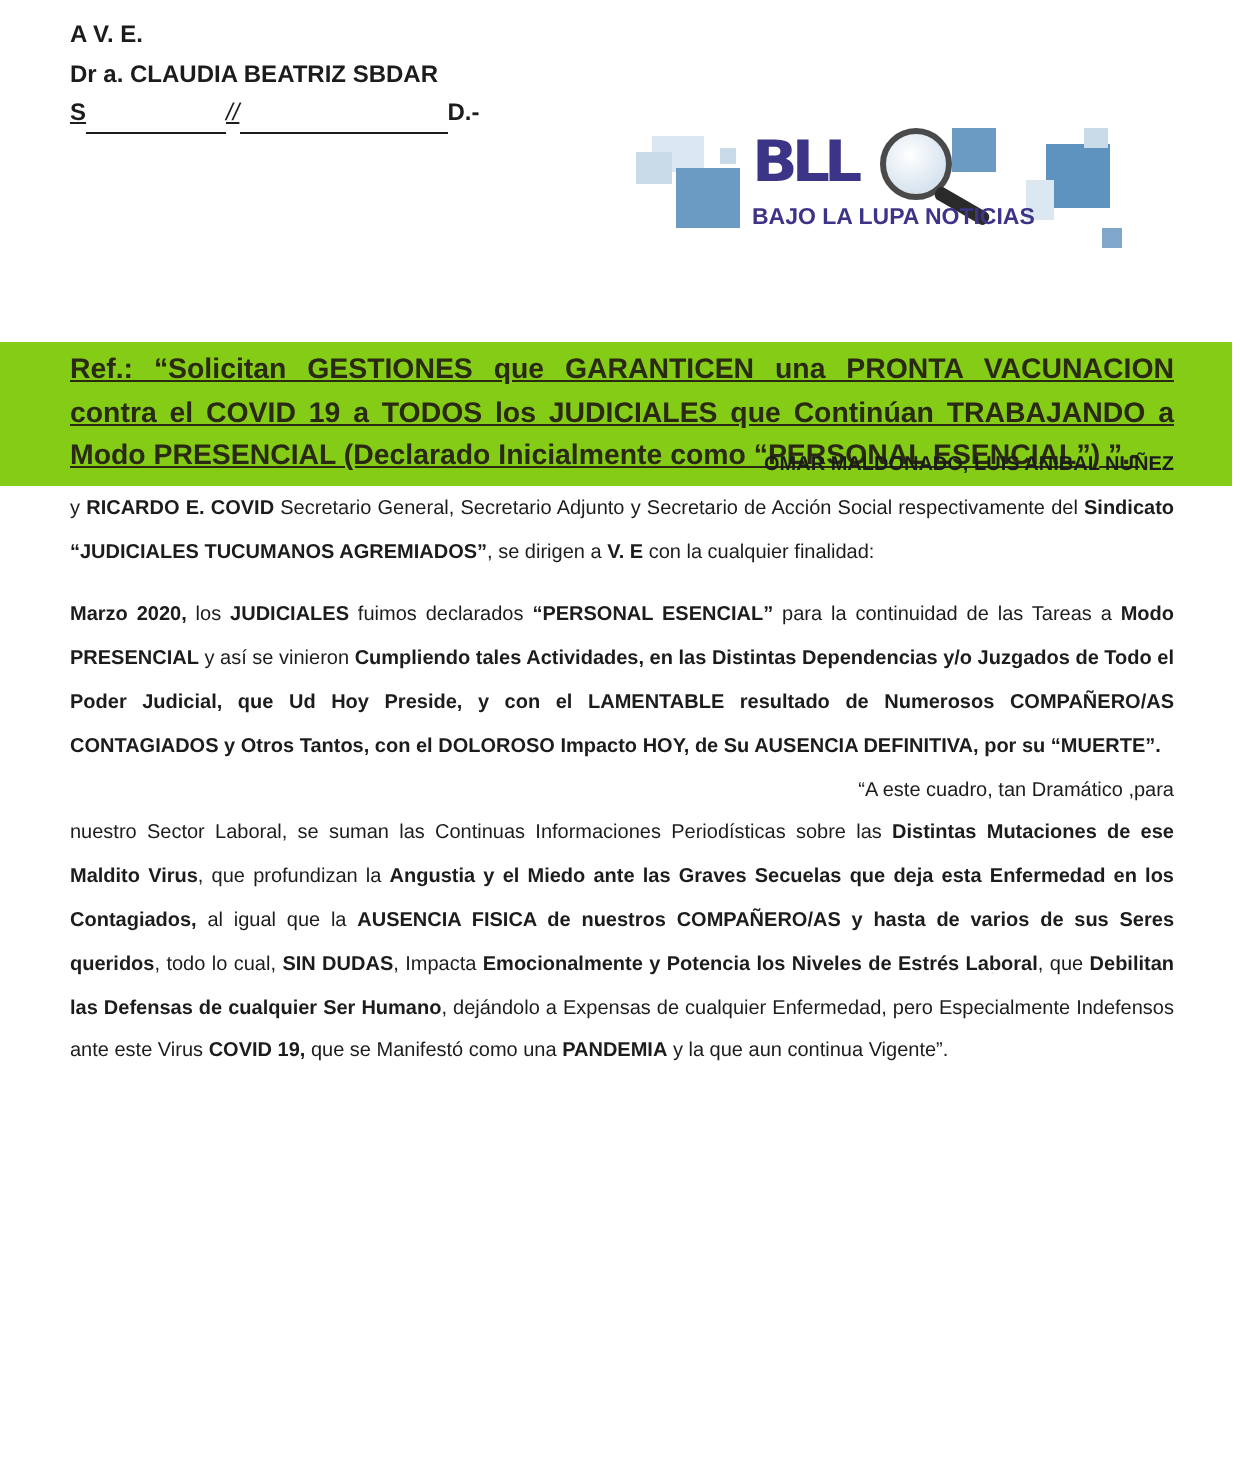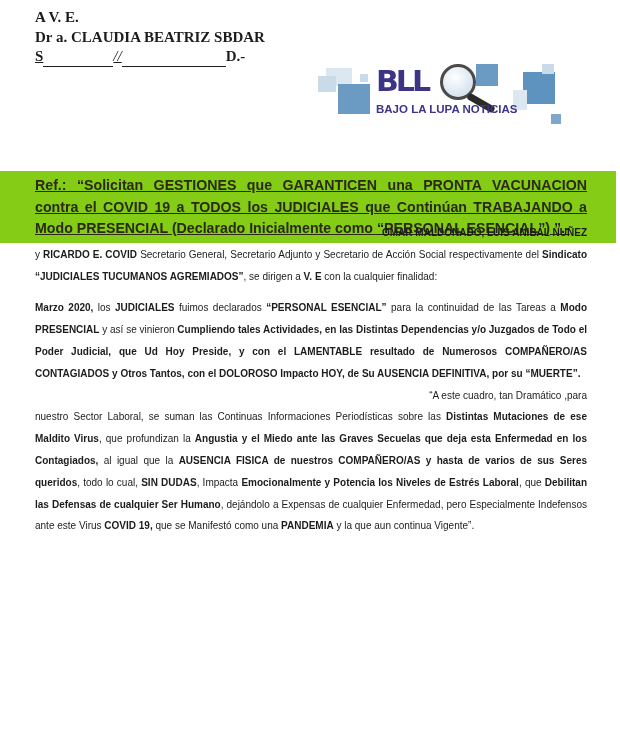--- a/index.html
+++ b/index.html
@@ -1,20 +1,20 @@
 <!DOCTYPE html>
 <html><head>
 <meta charset="utf-8">
 <style>
   html, body { margin:0; padding:0; }
   body {
     width:620px; height:742px; background:#ffffff; position:relative; overflow:hidden;
     font-family:"Liberation Sans", "DejaVu Sans", sans-serif; color:#1c1c1c;
   }
-  .addr { position:absolute; left:35px; top:8px; font-size:15px; line-height:19.5px;font-family:Liberation Serif, serif; }
+  .addr { position:absolute; left:35px; top:8px; font-size:12px; line-height:19.5px; }
   .addr div { white-space:nowrap; }
   .b { font-weight:bold; }
   .sd { display:flex; width:238px; align-items:flex-end; }
   .sd .u { text-decoration:underline; }
   .sd .line { border-bottom:1.3px solid #1c1c1c; height:13px; }
 
   .logo { position:absolute; left:318px; top:62px; width:262px; height:62px;text-align:center; }
   .sq { position:absolute; }
   .logo-bll { position:absolute; left:58px; top:2px; font-family:"DejaVu Sans", sans-serif; font-weight:bold;
     font-size:30px; letter-spacing:-3px; color:#3c3487; transform:scaleY(0.95); }

